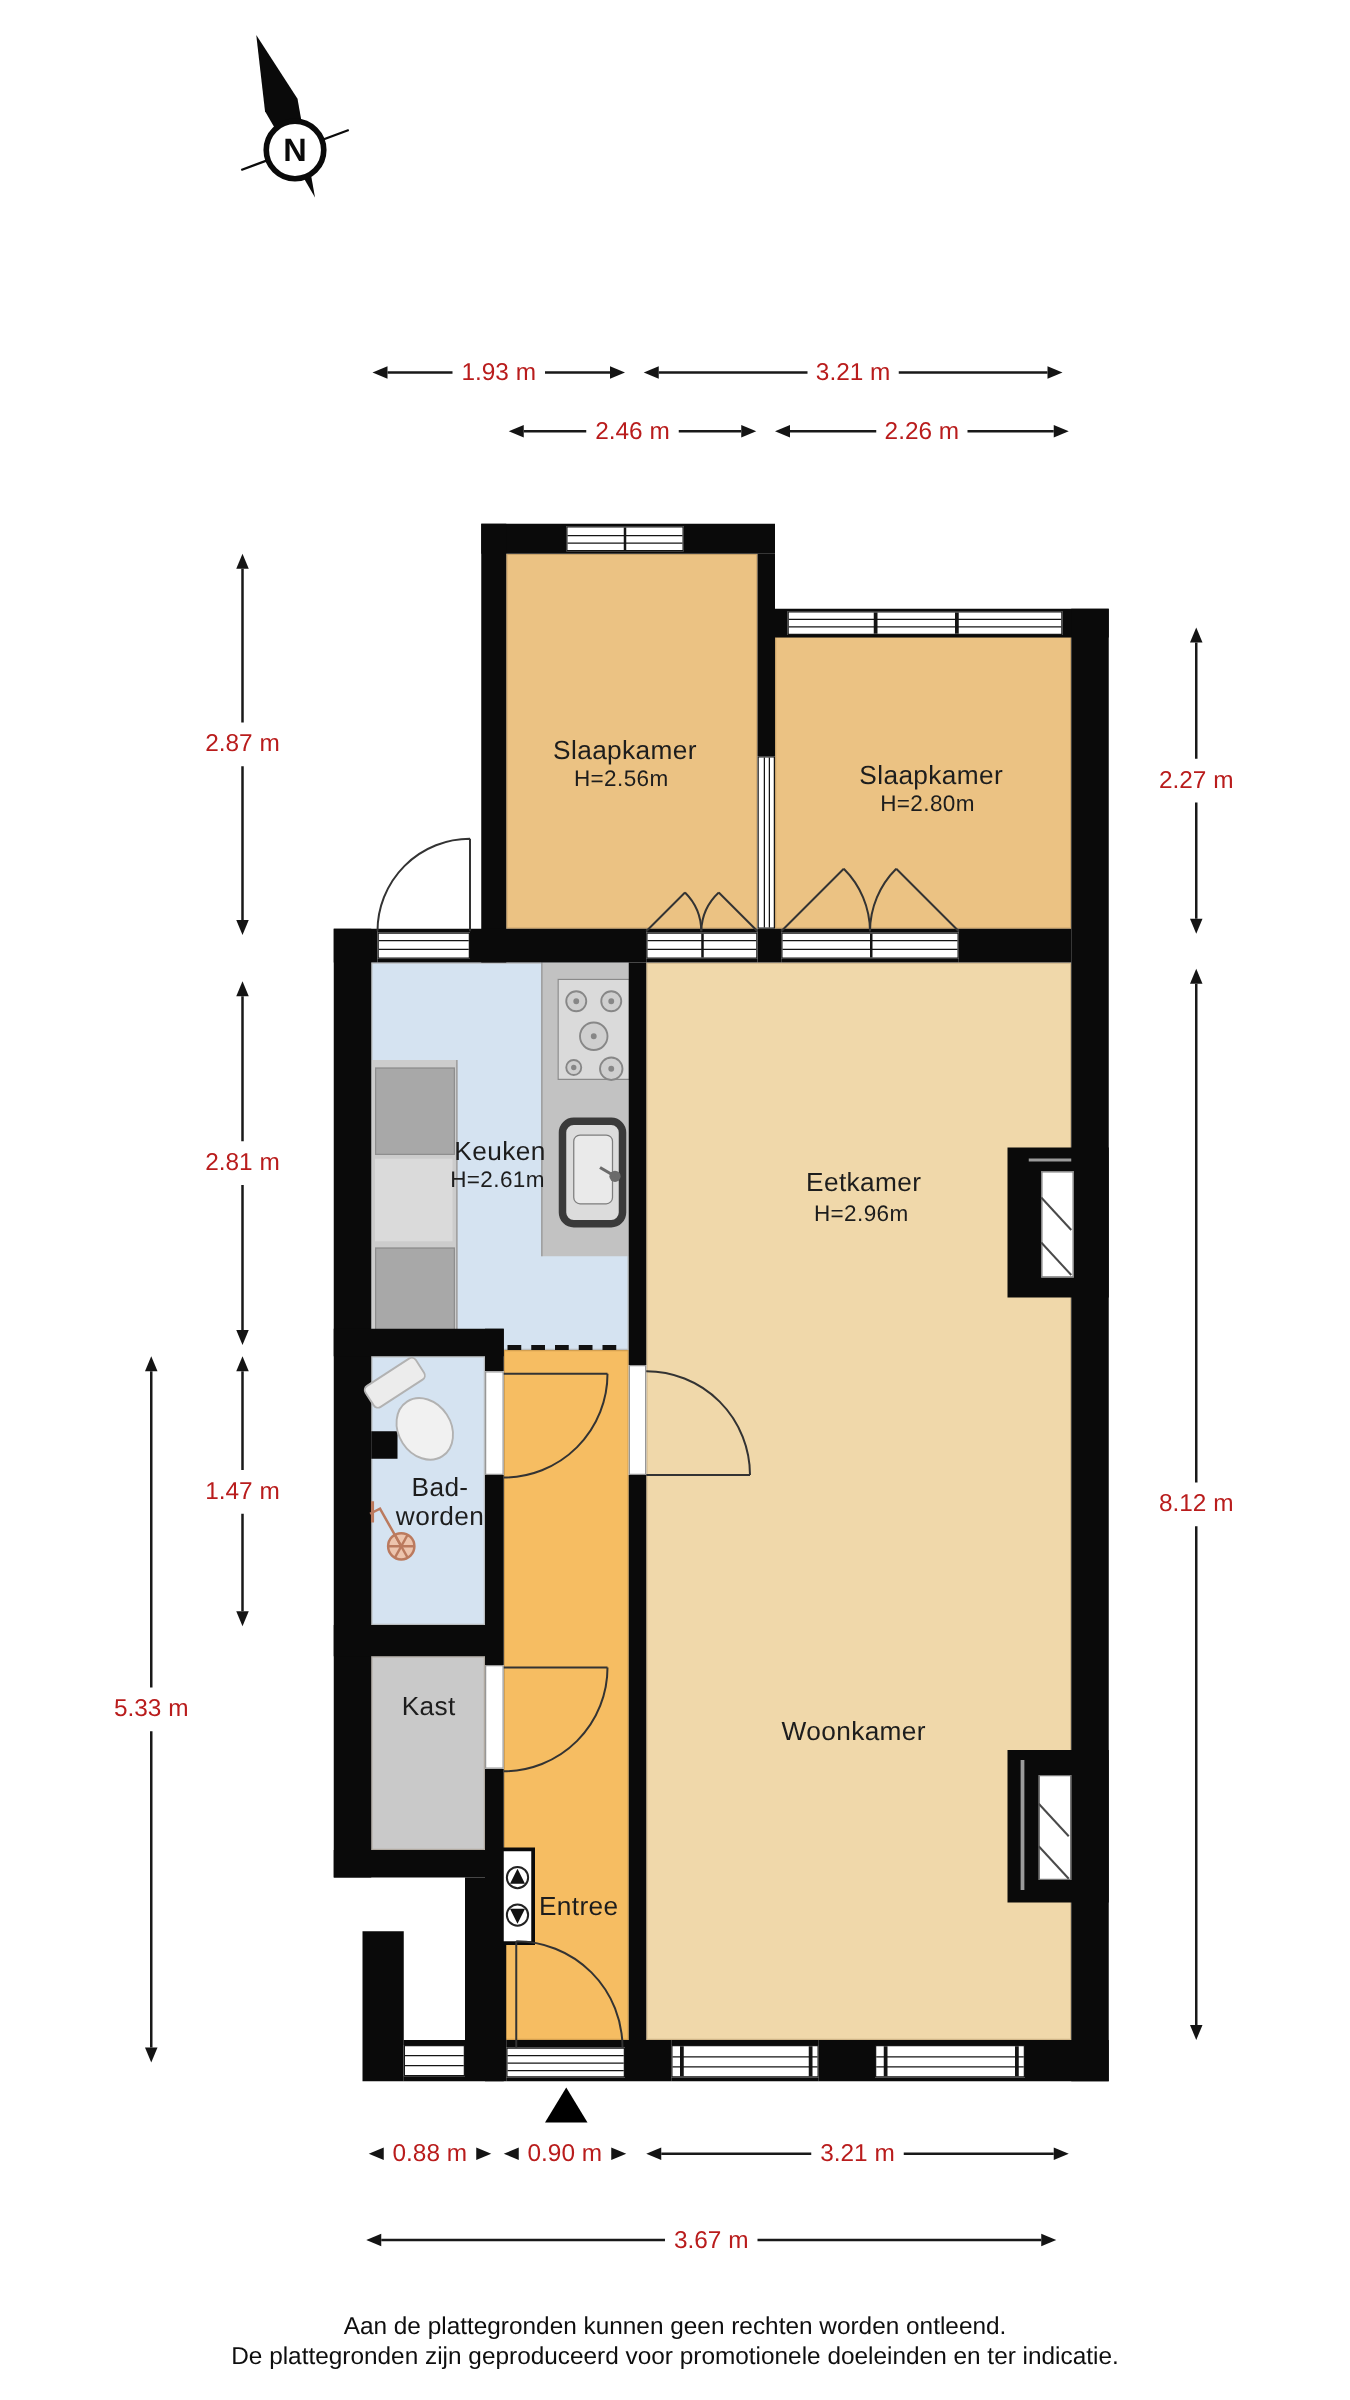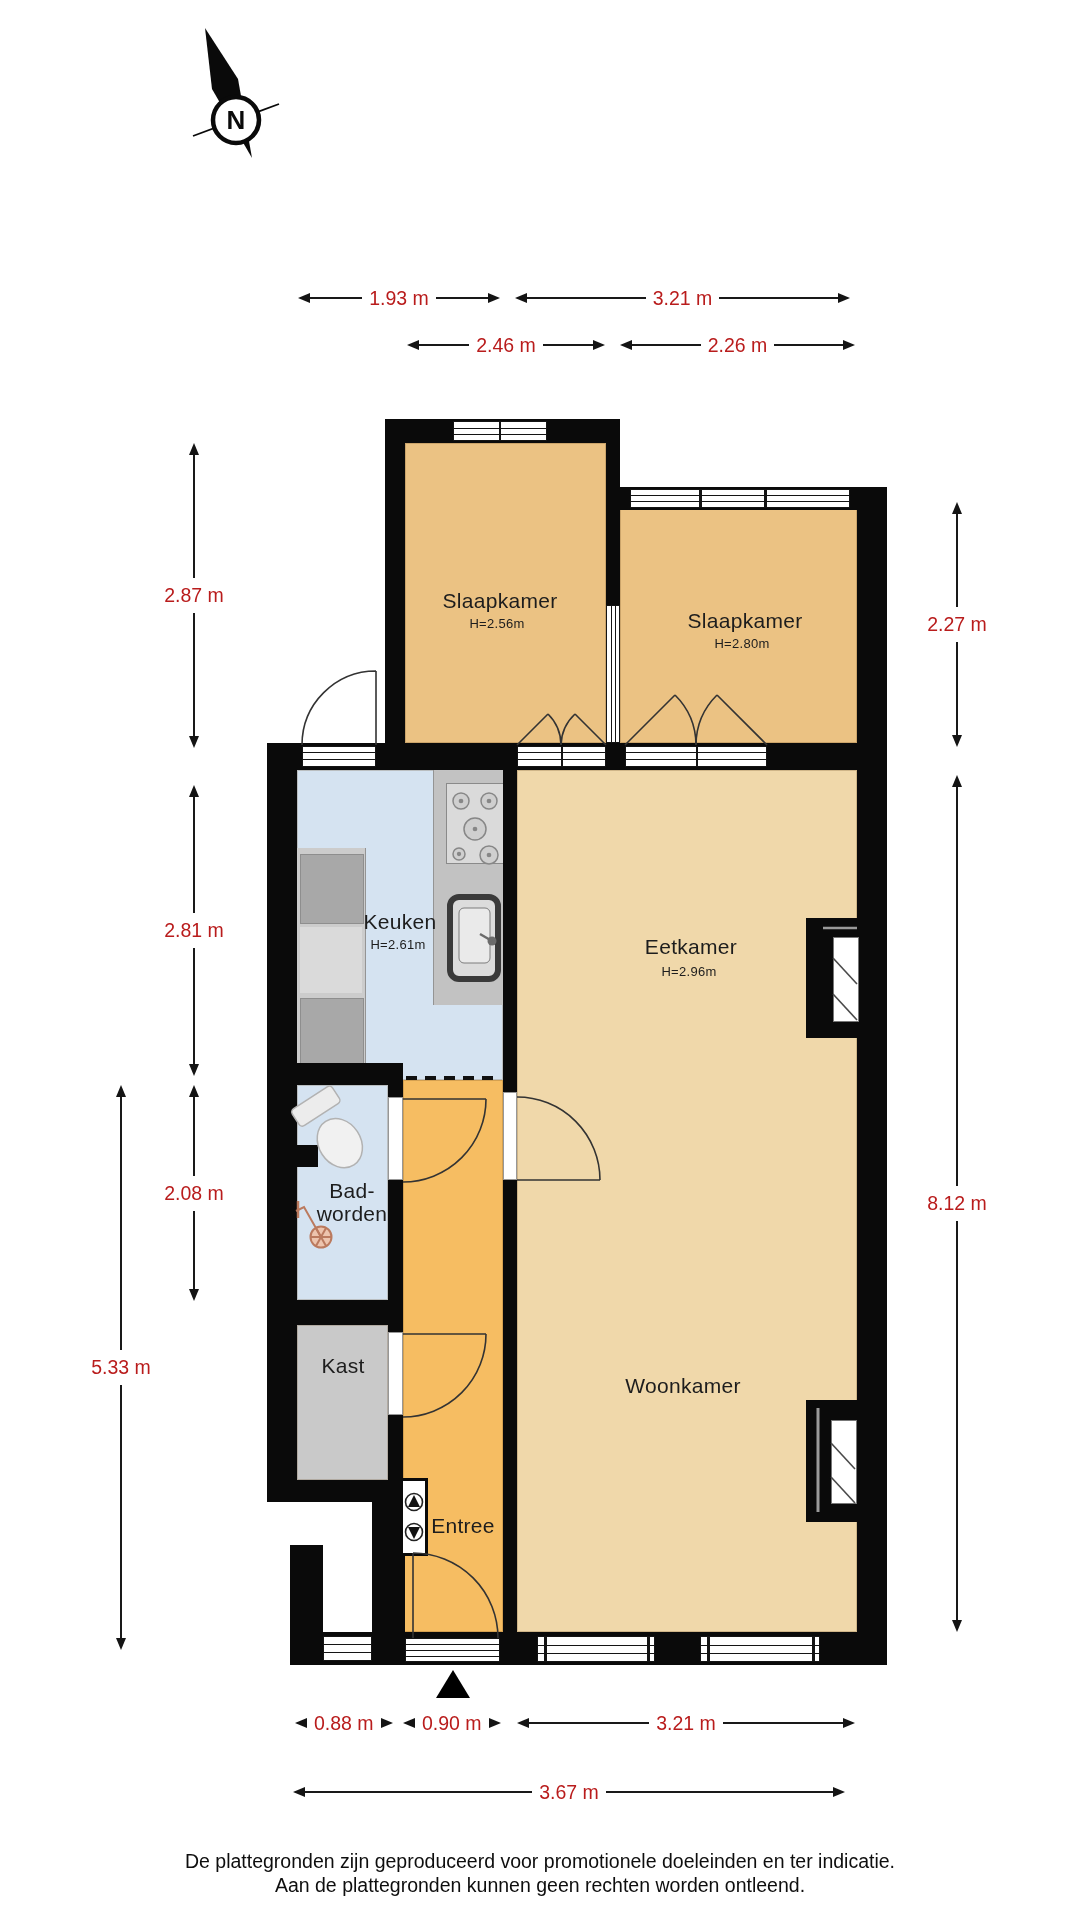--- a/index.html
+++ b/index.html
@@ -8,21 +8,21 @@
   .wall{position:absolute;background:#0a0a0a;z-index:3}
   .floor{position:absolute;z-index:1;box-shadow:inset 0 0 0 1px rgba(90,60,20,.22)}
   .fit{position:absolute;z-index:2}
   .win{position:absolute;background:#fff;border:1px solid #141414;box-sizing:border-box;z-index:4}
   .win i{position:absolute;background:#141414;display:block}
   .jamb{position:absolute;background:#fff;border:1px solid #979797;box-sizing:border-box;z-index:4}
   .white{position:absolute;background:#fff;z-index:4}
   svg.overlay{position:absolute;left:0;top:0;z-index:6;pointer-events:none}
   .rlabel{position:absolute;transform:translate(-50%,-50%);
           font-size:21px;color:#1d1d1d;white-space:nowrap;z-index:7;letter-spacing:.3px}
-  .hlabel{font-size:13px}
+  .hlabel{font-size:18px}
   .hdim{position:absolute;display:flex;align-items:center;height:20px;z-index:7}
   .vdim{position:absolute;display:flex;flex-direction:column;align-items:center;width:70px;z-index:7}
   .dlabel{font-size:19.5px;color:#b91c1c;padding:0 7px;white-space:nowrap}
   .vdim .dlabel{padding:6px 0}
   .hline{flex:1;height:1.5px;background:#191919;min-width:0}
   .vline{flex:1;width:1.5px;background:#191919;min-height:0}
   .ah{width:0;height:0;flex:none}
   .ah-l{border-top:5px solid transparent;border-bottom:5px solid transparent;border-right:12px solid #141414}
   .ah-r{border-top:5px solid transparent;border-bottom:5px solid transparent;border-left:12px solid #141414}
   .ah-u{border-left:5px solid transparent;border-right:5px solid transparent;border-bottom:12px solid #141414}
@@ -269,21 +269,21 @@
 <div class="vdim" style="left:159px;top:785px;height:291px">
   <span class="ah ah-u"></span>
     <span class="vline"></span>
   <span class="dlabel">2.81 m</span>
   <span class="vline"></span>
     <span class="ah ah-d"></span>
 </div>
 <div class="vdim" style="left:159px;top:1085px;height:216px">
   <span class="ah ah-u"></span>
     <span class="vline"></span>
-  <span class="dlabel">2.08 m</span>
+  <span class="dlabel">1.47 m</span>
   <span class="vline"></span>
     <span class="ah ah-d"></span>
 </div>
 <div class="vdim" style="left:86px;top:1085px;height:565px">
   <span class="ah ah-u"></span>
     <span class="vline"></span>
   <span class="dlabel">5.33 m</span>
   <span class="vline"></span>
     <span class="ah ah-d"></span>
 </div>
@@ -325,15 +325,15 @@
 </div>
 <div class="hdim" style="left:293px;top:1782px;width:552px">
   <span class="ah ah-l"></span>
     <span class="hline"></span>
   <span class="dlabel">3.67 m</span>
   <span class="hline"></span>
     <span class="ah ah-r"></span>
 </div>
 
 <div class="footer">
+  <div>Aan de plattegronden kunnen geen rechten worden ontleend.</div>
   <div>De plattegronden zijn geproduceerd voor promotionele doeleinden en ter indicatie.</div>
-  <div>Aan de plattegronden kunnen geen rechten worden ontleend.</div>
 </div>
 
 </body></html>

